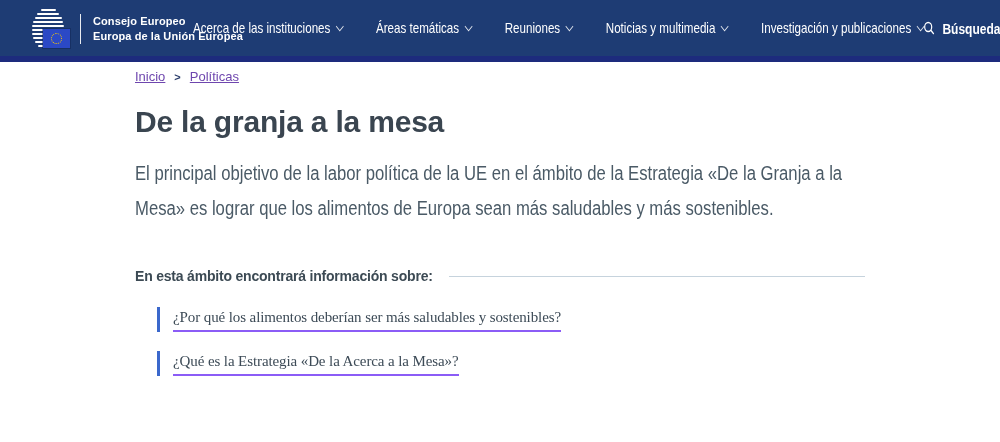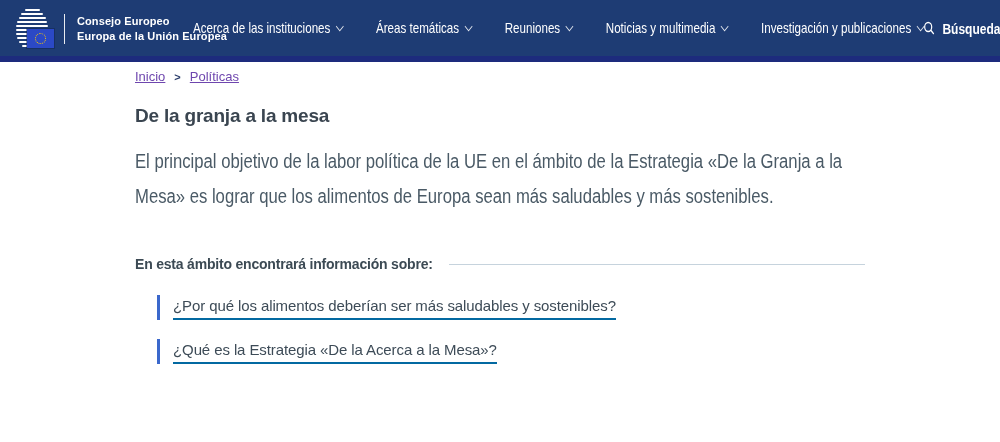--- a/index.html
+++ b/index.html
@@ -2,21 +2,21 @@
 <html lang="es"><head>
 <meta charset="utf-8">
 <style>
   * { margin:0; padding:0; box-sizing:border-box; }
   html,body { width:1000px; height:442px; background:#ffffff;
               font-family:"Liberation Sans", sans-serif; overflow:hidden; }
 
   
   .header { position:relative; width:1000px; height:62px;
             background:#1e3c74; border-bottom:6px solid #1d2b7d; }
-  .logo-block { position:absolute; left:8px; top:6px; display:flex; align-items:center; cursor:pointer; }
+  .logo-block { position:absolute; left:24px; top:6px; display:flex; align-items:center; cursor:pointer; }
   .swirl { position:relative; width:48px; height:46px; }
   .swirl-lines { display:flex; flex-direction:column; align-items:center; padding-top:3px; }
   .swirl-lines i { display:block; height:2px; background:#ffffff; border-radius:2px; margin-bottom:2px; }
   .eu-flag { position:absolute; left:19px; top:23px; width:27px; height:19px; background:#2b49c6;
              box-shadow:0 0 0 1px rgba(16,34,80,.45); display:flex; align-items:center; justify-content:center; }
   .star-ring { width:11px; height:11px; border:1.6px dotted #ffcc00; border-radius:50%; }
   .logo-divider { width:1px; height:30px; background:rgba(255,255,255,.9); margin:0 12px 0 8px; }
   .logo-text { color:#ffffff; font-size:11px; font-weight:bold; line-height:15px; letter-spacing:.1px; white-space:nowrap; }
 
   .topnav { position:absolute; left:193px; top:0; height:56px; width:1008px;
@@ -31,35 +31,35 @@
             color:#ffffff; cursor:pointer; }
   .search-label { font-size:15px; font-weight:bold; margin:0 10px; white-space:nowrap; }
 
   
   .content { padding:7px 0 0 135px; width:1000px; }
 
   .breadcrumb { display:flex; align-items:center; font-size:13px; }
   .crumb { color:#6e46ae; text-decoration:underline; cursor:pointer; }
   .crumb-sep { color:#2c3e6b; font-weight:bold; font-size:11px; margin:0 9px; }
 
-  .page-title { margin-top:21px; font-size:19px; font-weight:bold; color:#3a4550; letter-spacing:-.2px; }
+  .page-title { margin-top:21px; font-size:30px; font-weight:bold; color:#3a4550; letter-spacing:-.2px; }
 
   .lead { margin-top:17px; width:855px; transform:scaleX(0.855); transform-origin:left top;
           font-size:19.5px; line-height:35px; color:#4a5a66; }
 
   .toc { margin-top:42px; width:730px; }
   .toc-head { display:flex; align-items:center; gap:16px; }
   .toc-label { font-size:14px; font-weight:bold; color:#3c4a54; letter-spacing:-.2px; white-space:nowrap; }
   .toc-rule { flex:1; height:1px; background:#c6d3dd; }
 
   .toc-links { margin:23px 0 0 22px; }
   .toc-link-row { display:flex; margin-bottom:19px; }
   .toc-bar { width:3px; background:#3b68cc; margin-right:13px; }
   .toc-link { font-size:15px; color:#3d4b57; padding:2px 0 4px;
-              border-bottom:2px solid #0369a1; letter-spacing:-.1px; cursor:pointer; }
+              border-bottom:2px solid #8b5cf6; letter-spacing:-.1px; cursor:pointer;font-family:Liberation Serif, serif; }
 </style>
 </head>
 <body>
 
 <header class="header">
   <div class="logo-block">
     <div class="swirl">
       <div class="swirl-lines">
         <i style="width:15px"></i>
           <i style="width:22px"></i>

